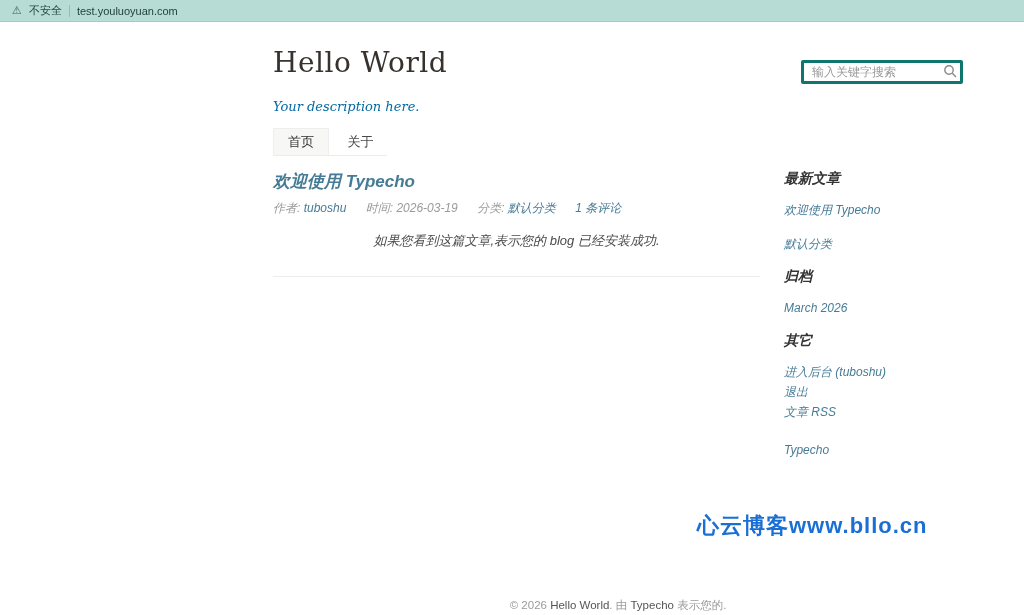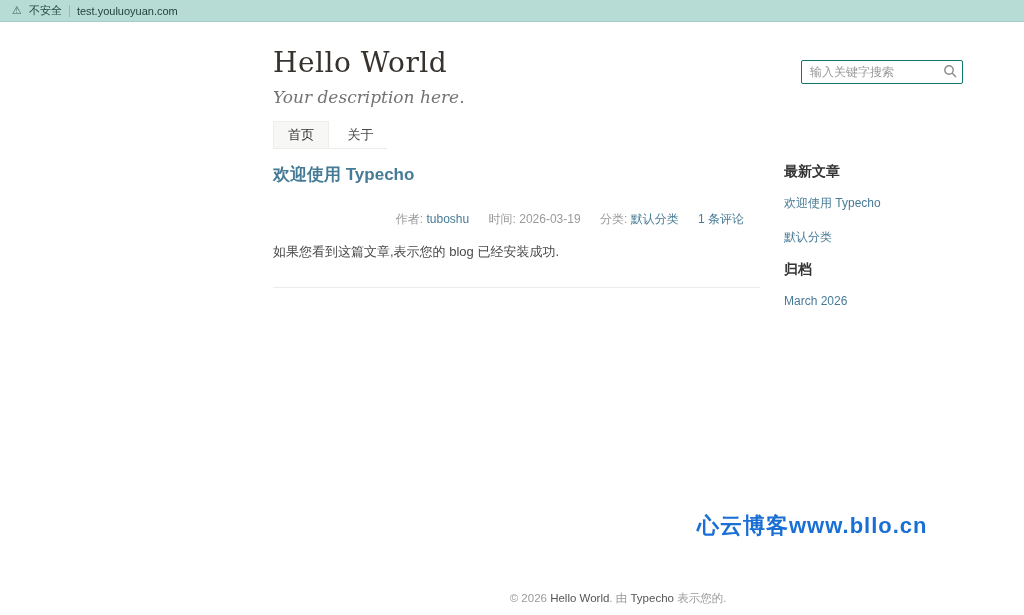--- a/index.html
+++ b/index.html
@@ -18,49 +18,49 @@
   .bar-sep { width:1px; height:12px; background:#93bdb4; }
   .browser-url { color:#1d3f38; }
   
   .container { margin-left:273px; width:690px; }
   .site-header { display:flex; justify-content:space-between; align-items:flex-start; padding-top:24px; }
   .site-title {
     font-family:"DejaVu Serif","Liberation Serif",serif;
     font-size:28px; font-weight:500; color:#37322d; letter-spacing:.5px; cursor:pointer;
   }
   .site-desc {
-    margin-top:8px; font-family:"DejaVu Serif","Liberation Serif",serif;
-    font-style:italic; font-size:17px; color:#737373;
+    margin-top:20px; font-family:"DejaVu Serif","Liberation Serif",serif;
+    font-style:italic; font-size:13px; color:#0369a1;
   }
   .search-box { position:relative; margin-top:14px; }
   .search-box input {
-    width:162px; height:24px; border:1px solid #0f766e; border-radius:2px;
+    width:162px; height:24px; border:3px solid #0f766e; border-radius:2px;
     padding:0 26px 0 8px; font-size:12px; color:#555; background:#fff; outline:none;
     font-family:inherit;
   }
   .search-box input::placeholder { color:#9a9a9a; }
   .search-btn {
     position:absolute; right:5px; top:4px; width:16px; height:16px;
     background:none; border:none; cursor:pointer; padding:0;
   }
   
   .site-nav { margin-top:14px; width:max-content; border-bottom:1px solid #ececea; }
   .nav-item {
     display:inline-block; padding:4px 14px; font-size:13px; color:#4a4a4a;
     text-decoration:none; cursor:pointer;
   }
   .nav-item.active { background:#f7f7f5; border:1px solid #eeeeea; border-bottom:none; color:#333; }
   
-  .content-row { display:flex; margin-top:14px; min-height:398px; }
+  .content-row { display:flex; margin-top:14px; min-height:398px;font-style:italic; }
   .main-col { width:487px; }
   .post-title { font-size:17px; font-weight:bold; color:#467b96; cursor:pointer; }
-  .post-meta { margin-top:25px; font-size:12px; color:#9a9a9a;text-align:right; }
+  .post-meta { margin-top:7px; font-size:12px; color:#9a9a9a; }
   .meta-item { margin-right:16px; }
   a.link, .link { color:#467b96; text-decoration:none; cursor:pointer; }
-  .post-body { margin-top:13px; font-size:13px; color:#4a4a4a; line-height:1.7; }
+  .post-body { margin-top:13px; font-size:13px; color:#4a4a4a; line-height:1.7;text-align:center; }
   .post-divider { border:none; border-top:1px solid #ececec; margin-top:24px; }
   
   .sidebar { width:175px; margin-left:24px; }
   .section { margin-bottom:14px; }
   .section-title { font-size:14px; font-weight:bold; color:#333; margin-bottom:12px; }
   .side-item { display:block; font-size:12px; line-height:20px; text-decoration:none; }
   .side-link { color:#467b96; cursor:pointer; }
   .side-text { color:#555; }
   .nowrap { white-space:nowrap; }
   .misc-last { margin-top:18px; }
@@ -134,20 +134,27 @@
 
       <div class="section">
         <a class="side-item side-link">默认分类</a>
       </div>
 
       <div class="section">
         <h3 class="section-title">归档</h3>
         <a class="side-item side-link">March 2026</a>
       </div>
 
+      <div class="section">
+        <h3 class="section-title">其它</h3>
+        <a class="side-item side-link">进入后台 (tuboshu)</a>
+        <a class="side-item side-link">退出</a>
+        <a class="side-item side-link">文章 RSS</a>
+        <a class="side-item side-link misc-last">Typecho</a>
+      </div>
 
     </aside>
   </div>
 
   <footer class="site-footer">
     <span>© 2026 </span><span class="strong">Hello World</span><span>. 由 </span><a class="strong">Typecho</a><span> 表示您的.</span>
   </footer>
 
 </div>
 

